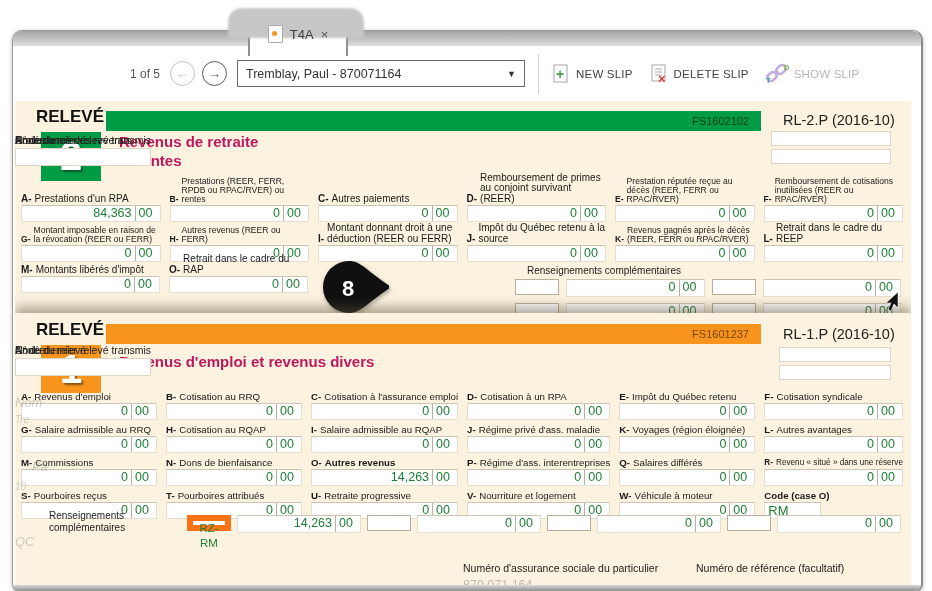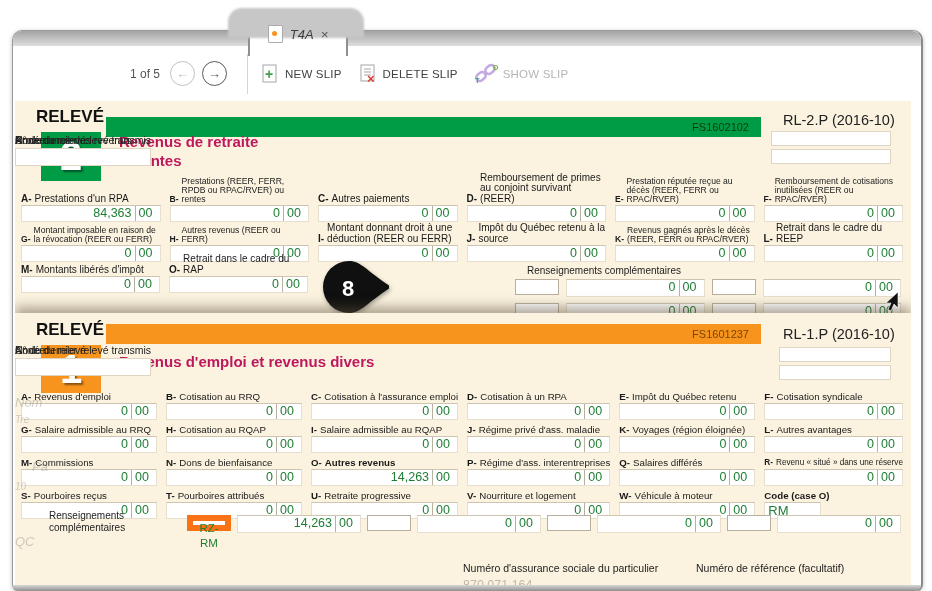--- a/index.html
+++ b/index.html
@@ -8,21 +8,21 @@
   
   .window{position:absolute;left:12px;top:30px;width:908px;height:560px;background:#fff;
           border:1px solid #9c9c9c;border-right:2px solid #8a8a8a;border-radius:10px 10px 8px 8px;
           box-shadow:0 1px 4px rgba(0,0,0,.25);}
   .band{position:absolute;left:0;right:0;top:0;height:15px;background:linear-gradient(#a3a3a3,#dedede);
         border-radius:9px 9px 0 0;}
   .bottomband{position:absolute;left:0;right:0;bottom:0;height:6px;background:linear-gradient(#d8d8d8,#8f8f8f);
         border-radius:0 0 7px 7px;}
   .tab{position:absolute;left:248px;top:10px;width:96px;height:44px;background:#fff;
        border:2px solid #8f8f8f;border-bottom:none;border-radius:8px 8px 0 0;z-index:6;
-       display:flex;align-items:center;justify-content:center;gap:7px;font-size:13px;color:#3f3f3f;font-style:italic;}
+       display:flex;align-items:center;justify-content:center;gap:7px;font-size:13px;color:#3f3f3f;}
   .tab::before{content:"";position:absolute;left:-22px;right:-18px;top:-4px;height:30px;z-index:-1;
        background:#c7c7c7;border-radius:14px 14px 0 0;filter:blur(1px);}
   .docicon{width:13px;height:16px;background:#fff;border:1px solid #ababab;border-radius:1px;position:relative;}
   .docicon .dot{position:absolute;left:3px;top:5px;width:5px;height:5px;border-radius:50%;background:#f7941d;}
   .tabclose{color:#555;font-size:13px;cursor:default;}
   
   .toolbar{position:absolute;left:0;right:0;top:15px;height:55px;background:#fff;border-radius:9px 9px 0 0;
            display:flex;align-items:center;padding-left:85px;box-sizing:border-box;font-size:12px;color:#555;margin-left:32px;}
   .pager{margin-right:10px;}
   .navbtn{width:23px;height:23px;border-radius:50%;border:1.6px solid #c2c2c2;color:#c2c2c2;
@@ -34,21 +34,21 @@
   .vsep{width:1px;height:40px;background:#d4d4d4;margin:0 12px 0 13px;}
   .tbtn{display:flex;align-items:center;gap:5px;font-size:11.5px;color:#414141;letter-spacing:.2px;margin-right:16px;white-space:nowrap;}
   .tbtn.disabled{color:#b5b5b5;}
   
   .beige{position:absolute;left:2px;right:10px;top:70px;bottom:6px;background:#FBF3E0;overflow:hidden;}
   .panel{position:absolute;left:0;right:0;}
   .rl2{top:0;height:312px;}
   .rl1{top:212px;bottom:0;background:#FBF3E0;box-shadow:0 -6px 11px rgba(95,84,60,.5);z-index:2;}
   .releve{position:absolute;left:21px;top:6px;font-size:17px;font-weight:bold;color:#111;}
   .rl1 .releve{top:7px;}
-  .bar{position:absolute;left:91px;top:16px;width:655px;height:20px;display:flex;align-items:center;
+  .bar{position:absolute;left:91px;top:10px;width:655px;height:20px;display:flex;align-items:center;
        justify-content:flex-end;padding-right:12px;box-sizing:border-box;font-size:11px;}
   .rl2 .bar{background:#009B45;color:#0a3a12;}
   .rl1 .bar{background:#F7941D;color:#7a4500;top:11px;}
   .version{position:absolute;left:768px;top:11px;font-size:14.5px;color:#222;}
   .rl1 .version{top:13px;}
   .numbox{position:absolute;left:26px;top:31px;width:60px;height:49px;display:flex;align-items:center;
           justify-content:center;color:#fff;font-size:40px;font-weight:bold;text-shadow:2px 2px 2px rgba(0,0,0,.45);}
   .rl2 .numbox{background:#009B45;}
   .rl1 .numbox{background:#F7941D;top:32px;height:48px;}
   .title{position:absolute;left:104px;top:32px;font-size:15px;font-weight:bold;color:#be185d;line-height:1.25;}
@@ -127,20 +127,24 @@
     <div class="band"></div>
 
     <div class="toolbar">
       <span class="pager">1 of 5</span>
       <span class="navbtn">
           <span>←</span>
         </span>
       <span class="navbtn fwd">
           <span>→</span>
         </span>
+      <div class="selectbox">
+        <span>Tremblay, Paul - 870071164</span>
+        <span class="caret">▼</span>
+      </div>
       <div class="vsep"></div>
       <div class="tbtn">
         <svg width="20" height="20">
           <rect x="3" y="1" width="13" height="17" fill="#fff" stroke="#a5a5a5"></rect>
           <text x="5" y="15" font-size="14" font-weight="bold" fill="#43a047">+</text>
         </svg>
         <span>NEW SLIP</span>
       </div>
       <div class="tbtn">
         <svg width="20" height="20">

